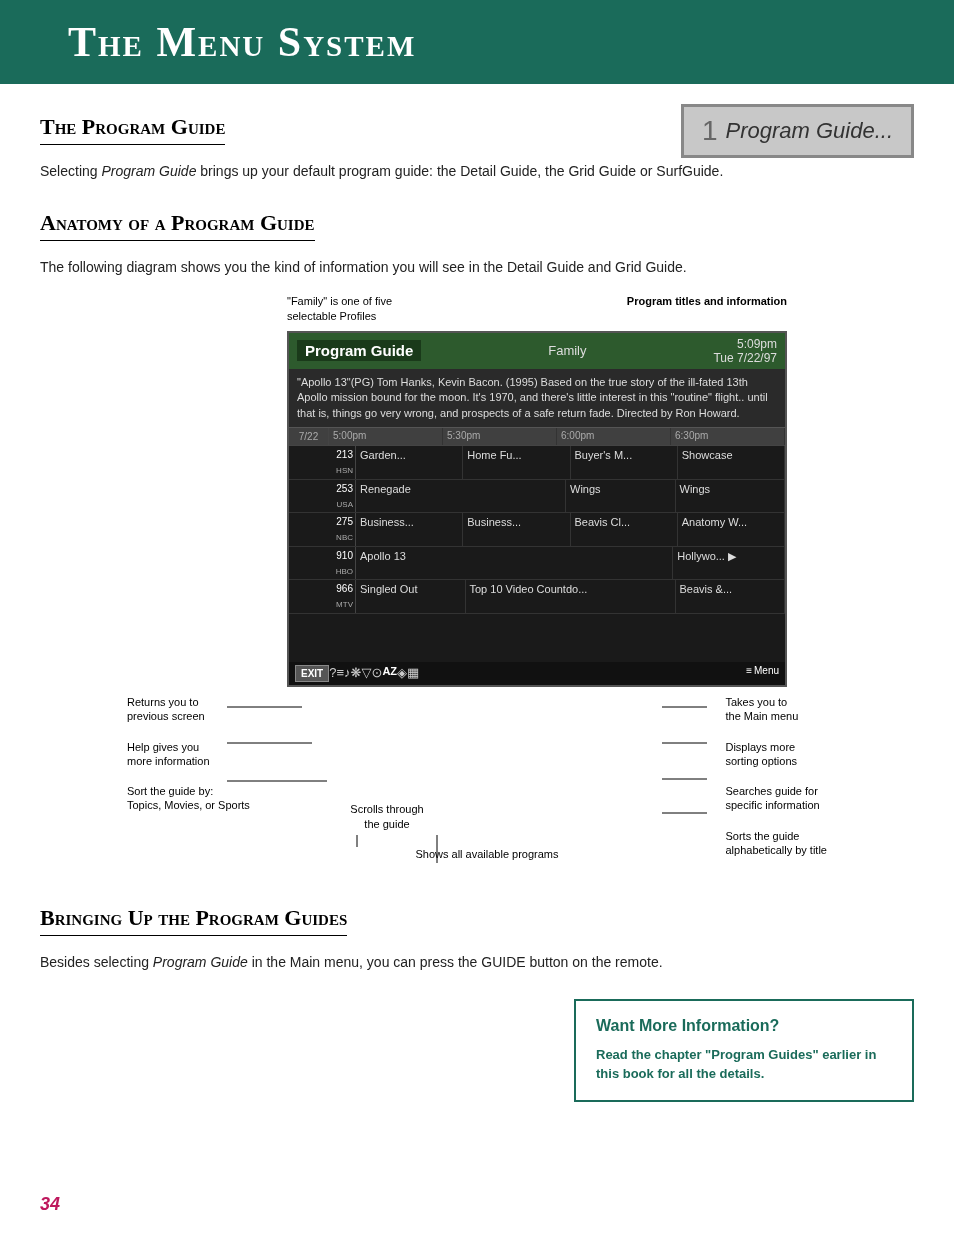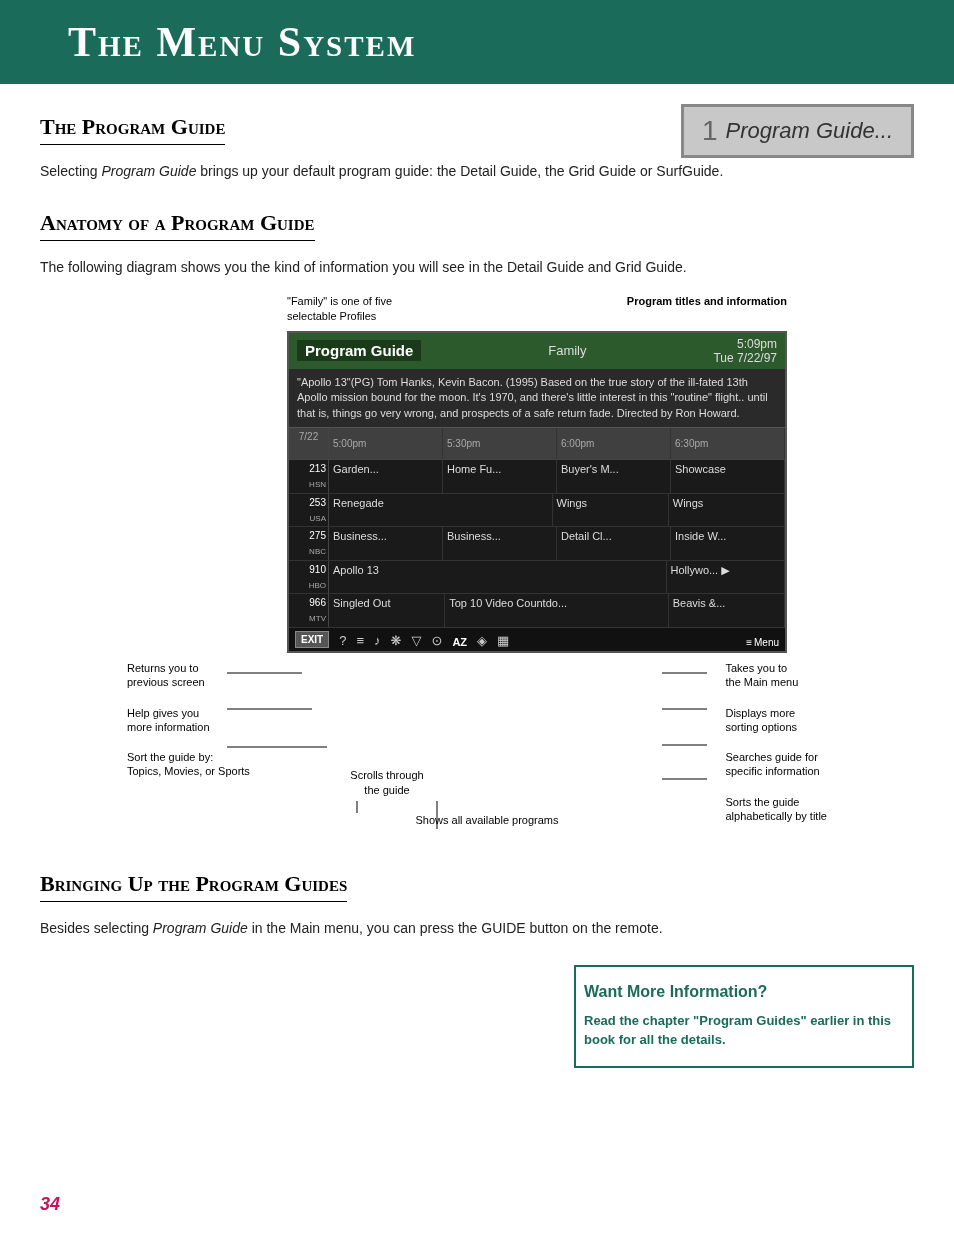--- a/index.html
+++ b/index.html
@@ -146,32 +146,33 @@
       text-align: center;
     }
     .guide-times-row {
       display: flex;
       flex: 1;
     }
     .guide-time-slot {
       flex: 1;
       font-size: 10px;
       color: #aaa;
-      padding: 10px 4px;
+      padding: 2px 4px;
       border-right: 1px solid #333;
     }
     .guide-channel {
       width: 40px;
       min-width: 40px;
       font-size: 10px;
       color: #fff;
       padding: 3px 2px;
       border-right: 1px solid #444;
       text-align: right;
       line-height: 1.2;
+      margin-left: 27px;
     }
     .guide-channel sub {
       font-size: 8px;
       color: #aaa;
     }
     .guide-programs {
       flex: 1;
       display: flex;
     }
     .guide-program {
@@ -184,23 +185,24 @@
       white-space: nowrap;
     }
     .guide-program.wide {
       flex: 2;
     }
 
     
     .guide-toolbar {
       background: #111;
       display: flex;
-      align-items: flex-end;
+      align-items: flex-start;
       padding: 3px 6px;
-      gap: 10px;
+      gap: 0;
+      margin-top: 48px;
     }
     .toolbar-exit {
       background: #555;
       color: #fff;
       font-size: 10px;
       font-weight: bold;
       padding: 2px 5px;
       border: 1px solid #888;
     }
     .toolbar-icon {
@@ -229,21 +231,21 @@
     }
 
     
     .bringing-section {
       margin-top: 30px;
     }
 
     
     .info-box {
       border: 2px solid #1a6b5a;
-      padding: 16px 8px;
+      padding: 16px 20px;
       width: 340px;
       float: right;
       margin-top: 10px;
     }
     .info-box-title {
       font-family: Arial, sans-serif;
       font-size: 16px;
       font-weight: bold;
       color: #1a6b5a;
       margin-bottom: 10px;
@@ -375,22 +377,22 @@
               <div class="guide-program wide">Renegade</div>
               <div class="guide-program">Wings</div>
               <div class="guide-program">Wings</div>
             </div>
           </div>
           <div class="guide-row">
             <div class="guide-channel">275<br><sub>NBC</sub></div>
             <div class="guide-programs">
               <div class="guide-program">Business...</div>
               <div class="guide-program">Business...</div>
-              <div class="guide-program">Detail Cl...</div>
-              <div class="guide-program">Inside W...</div>
+              <div class="guide-program">Beavis Cl...</div>
+              <div class="guide-program">Anatomy W...</div>
             </div>
           </div>
           <div class="guide-row">
             <div class="guide-channel">910<br><sub>HBO</sub></div>
             <div class="guide-programs">
               <div class="guide-program" style="flex:3;">Apollo 13</div>
               <div class="guide-program">Hollywo... ▶</div>
             </div>
           </div>
           <div class="guide-row">

